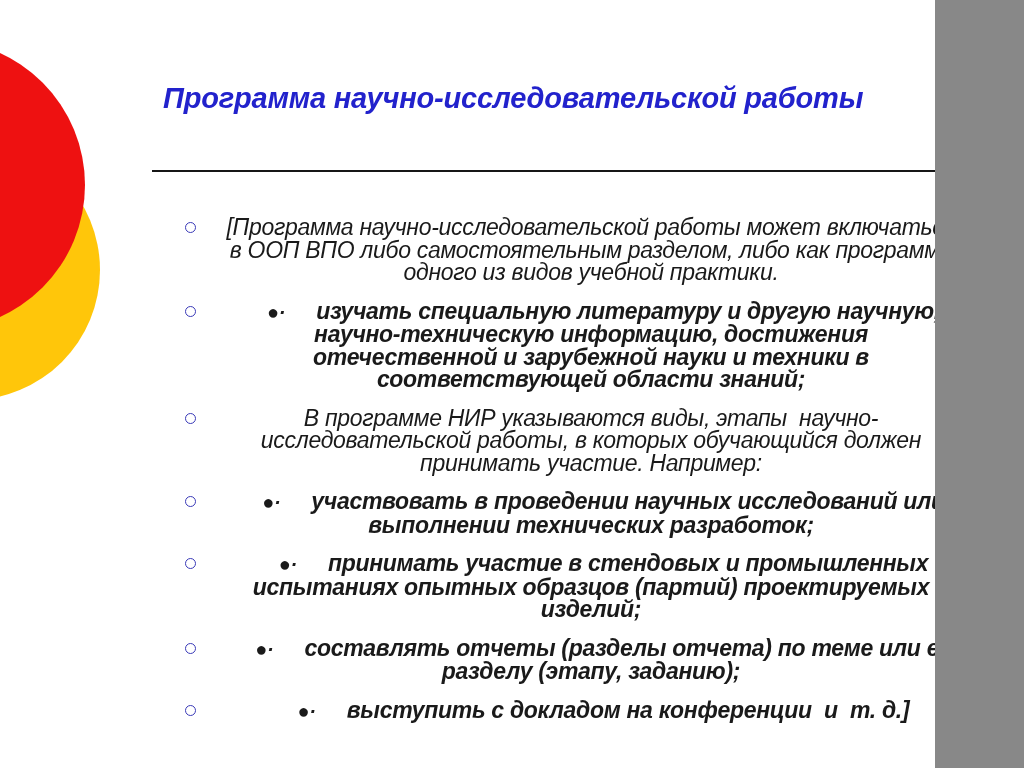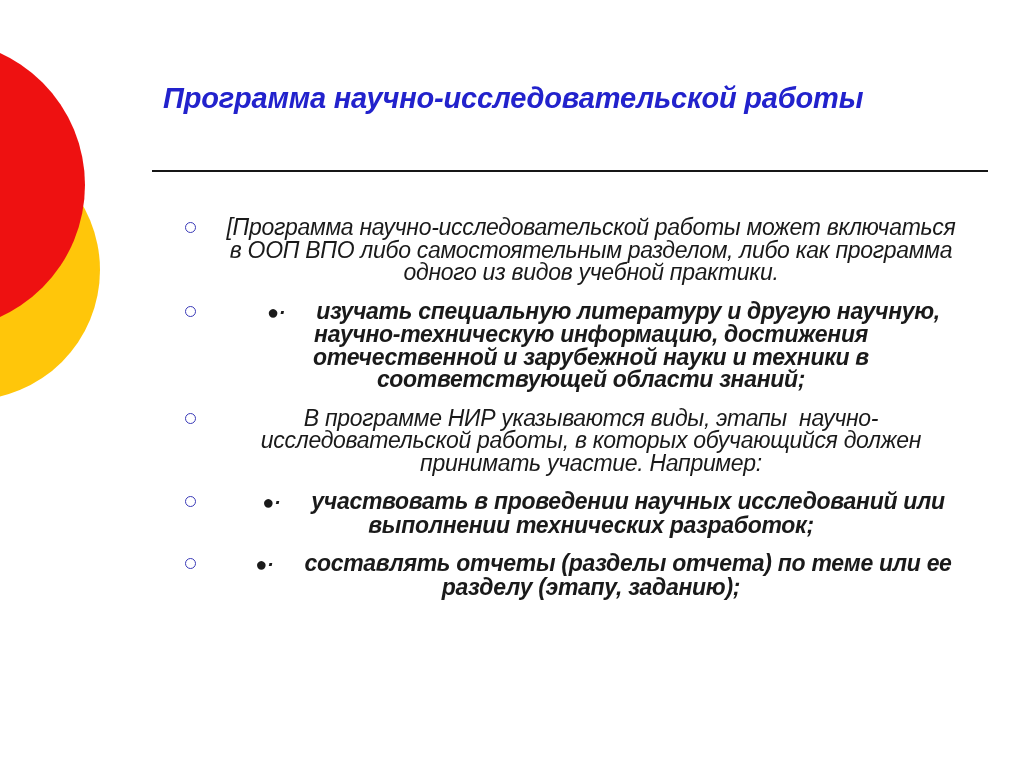--- a/index.html
+++ b/index.html
@@ -2,21 +2,21 @@
 <html lang="ru" style="--title_blue: #2222CC; --body_text: #1A1A1A; --bullet_ring: #3A3AB8; --divider: #161616; --circle_red: #EE1111; --circle_yellow: #FFC60A; --background: #FFFFFF;"><head>
 <meta charset="utf-8">
 <style>
   :root{
     --title_blue:#2222CC; --body_text:#1A1A1A; --bullet_ring:#3A3AB8;
     --divider:#161616; --circle_red:#EE1111; --circle_yellow:#FFC60A; --background:#FFFFFF;
   }
   html,body{margin:0;padding:0;}
   body{background:#888;font-family:"Liberation Sans",sans-serif;}
   .slide{
-    position:relative; width:1024px; height:768px; overflow:hidden;
+    position:relative; width:935px; height:768px; overflow:hidden;
     background:var(--background);
   }
   .circle{position:absolute;border-radius:50%;}
   .circle.yellow{left:-160px;top:140px;width:260px;height:260px;background:var(--circle_yellow);z-index:1;}
   .circle.red{left:-205px;top:40px;width:290px;height:290px;background:var(--circle_red);z-index:2;}
   .title{
     position:absolute; left:163px; top:82px; margin:0; z-index:3;
     font-style:italic; font-weight:bold; font-size:29px; line-height:32px;
     color:var(--title_blue); letter-spacing:-0.2px; white-space:nowrap;
   }
@@ -66,16 +66,26 @@
     <span class="txt">В программе НИР указываются виды, этапы  научно-исследовательской работы, в которых обучающийся должен принимать участие. Например:</span>
   </li>
       <li class="item bold">
     <span class="ring"></span>
     <span class="marker">●·</span>
     <span class="txt">участвовать в проведении научных исследований или выполнении технических разработок;</span>
   </li>
       <li class="item bold">
     <span class="ring"></span>
     <span class="marker">●·</span>
+    <span class="txt">принимать участие в стендовых и промышленных испытаниях опытных образцов (партий) проектируемых изделий;</span>
+  </li>
+      <li class="item bold">
+    <span class="ring"></span>
+    <span class="marker">●·</span>
     <span class="txt">составлять отчеты (разделы отчета) по теме или ее разделу (этапу, заданию);</span>
+  </li>
+      <li class="item bold">
+    <span class="ring"></span>
+    <span class="marker">●·</span>
+    <span class="txt">выступить с докладом на конференции  и  т. д.]</span>
   </li>
     </ul>
 </div>
 
 </body></html>

